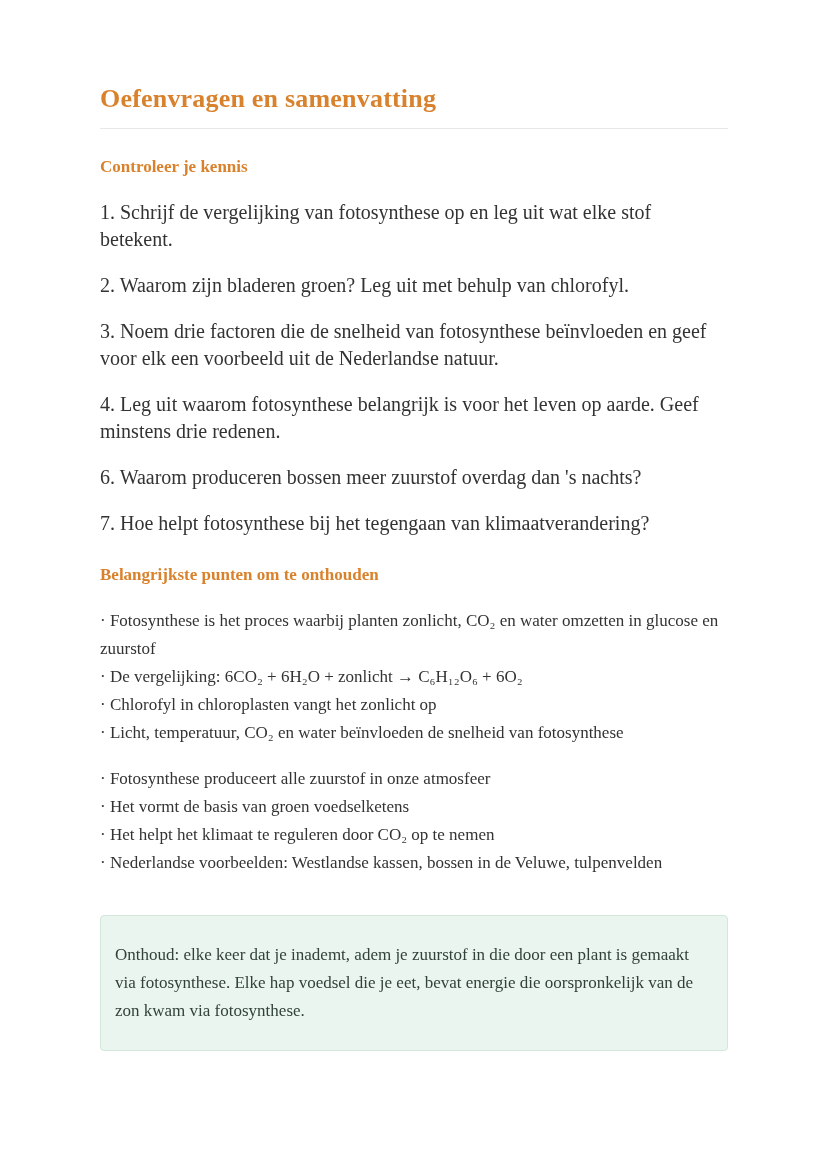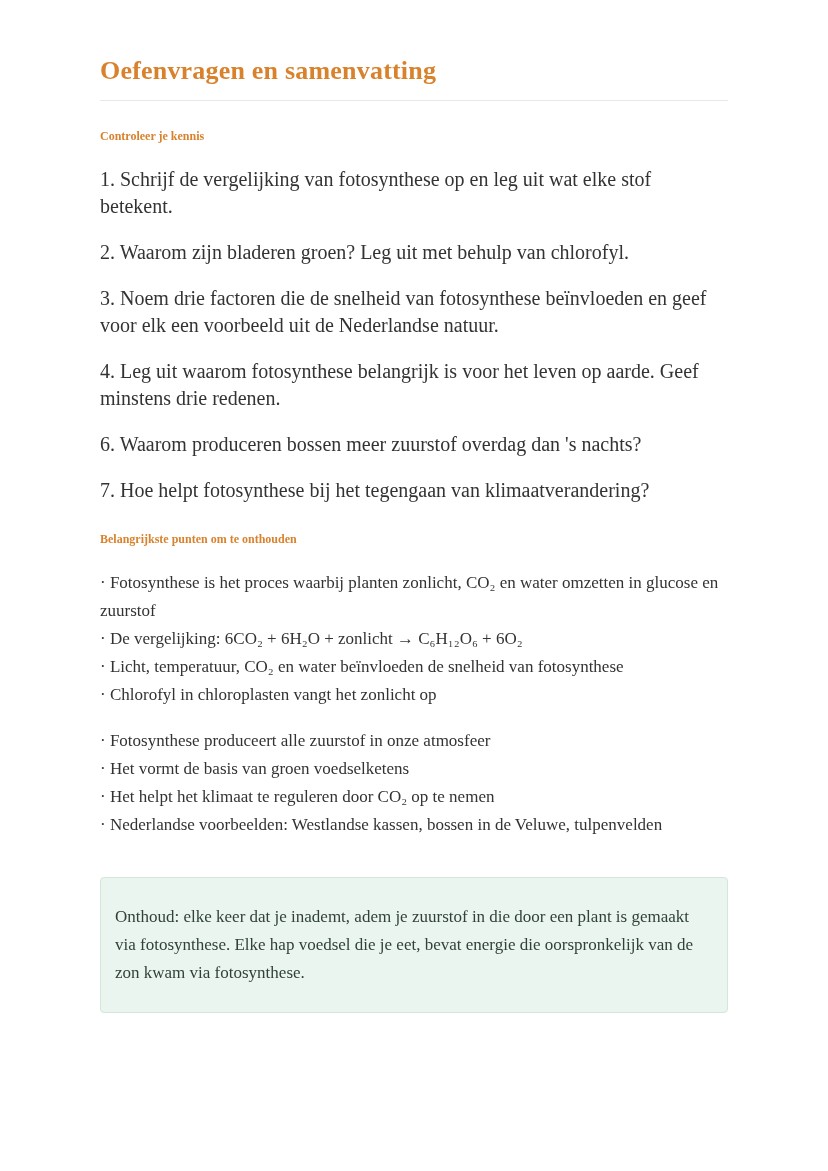--- a/index.html
+++ b/index.html
@@ -16,35 +16,36 @@
   }
   body {
     width: 828px;
     height: 1171px;
     font-family: "Liberation Serif", "DejaVu Serif", serif;
     color: var(--body-text);
   }
   .page {
     padding: 56px 100px 0 100px;
     width: 828px;
+    margin-top: 28px;
   }
   h1.page-title {
     font-size: 26px;
     font-weight: 700;
     color: var(--accent);
     letter-spacing: 0.2px;
     margin: 0 0 14px 0;
   }
   hr.divider {
     border: none;
     border-top: 1px solid var(--divider);
     margin: 0 0 28px 0;
   }
   h2.section-heading {
-    font-size: 12px;
+    font-size: 17px;
     font-weight: 700;
     color: var(--accent);
     margin: 0 0 22px 0;
   }
   p.question {
     font-size: 20px;
     line-height: 27px;
     margin: 0 0 19px 0;
     color: var(--body-text);
   }
@@ -91,22 +92,22 @@
     <p class="question">6. Waarom produceren bossen meer zuurstof overdag dan 's nachts?</p>
     <p class="question">7. Hoe helpt fotosynthese bij het tegengaan van klimaatverandering?</p>
   </div>
 
   <div class="section-points">
     <h2 class="section-heading">Belangrijkste punten om te onthouden</h2>
 
     <div class="bullet-group">
       <div class="bullet-line">· Fotosynthese is het proces waarbij planten zonlicht, CO₂ en water omzetten in glucose en zuurstof</div>
       <div class="bullet-line">· De vergelijking: 6CO₂ + 6H₂O + zonlicht → C₆H₁₂O₆ + 6O₂</div>
+      <div class="bullet-line">· Chlorofyl in chloroplasten vangt het zonlicht op</div>
       <div class="bullet-line">· Licht, temperatuur, CO₂ en water beïnvloeden de snelheid van fotosynthese</div>
-      <div class="bullet-line">· Chlorofyl in chloroplasten vangt het zonlicht op</div>
     </div>
 
     <div class="bullet-group">
       <div class="bullet-line">· Fotosynthese produceert alle zuurstof in onze atmosfeer</div>
       <div class="bullet-line">· Het vormt de basis van groen voedselketens</div>
       <div class="bullet-line">· Het helpt het klimaat te reguleren door CO₂ op te nemen</div>
       <div class="bullet-line">· Nederlandse voorbeelden: Westlandse kassen, bossen in de Veluwe, tulpenvelden</div>
     </div>
   </div>
 

